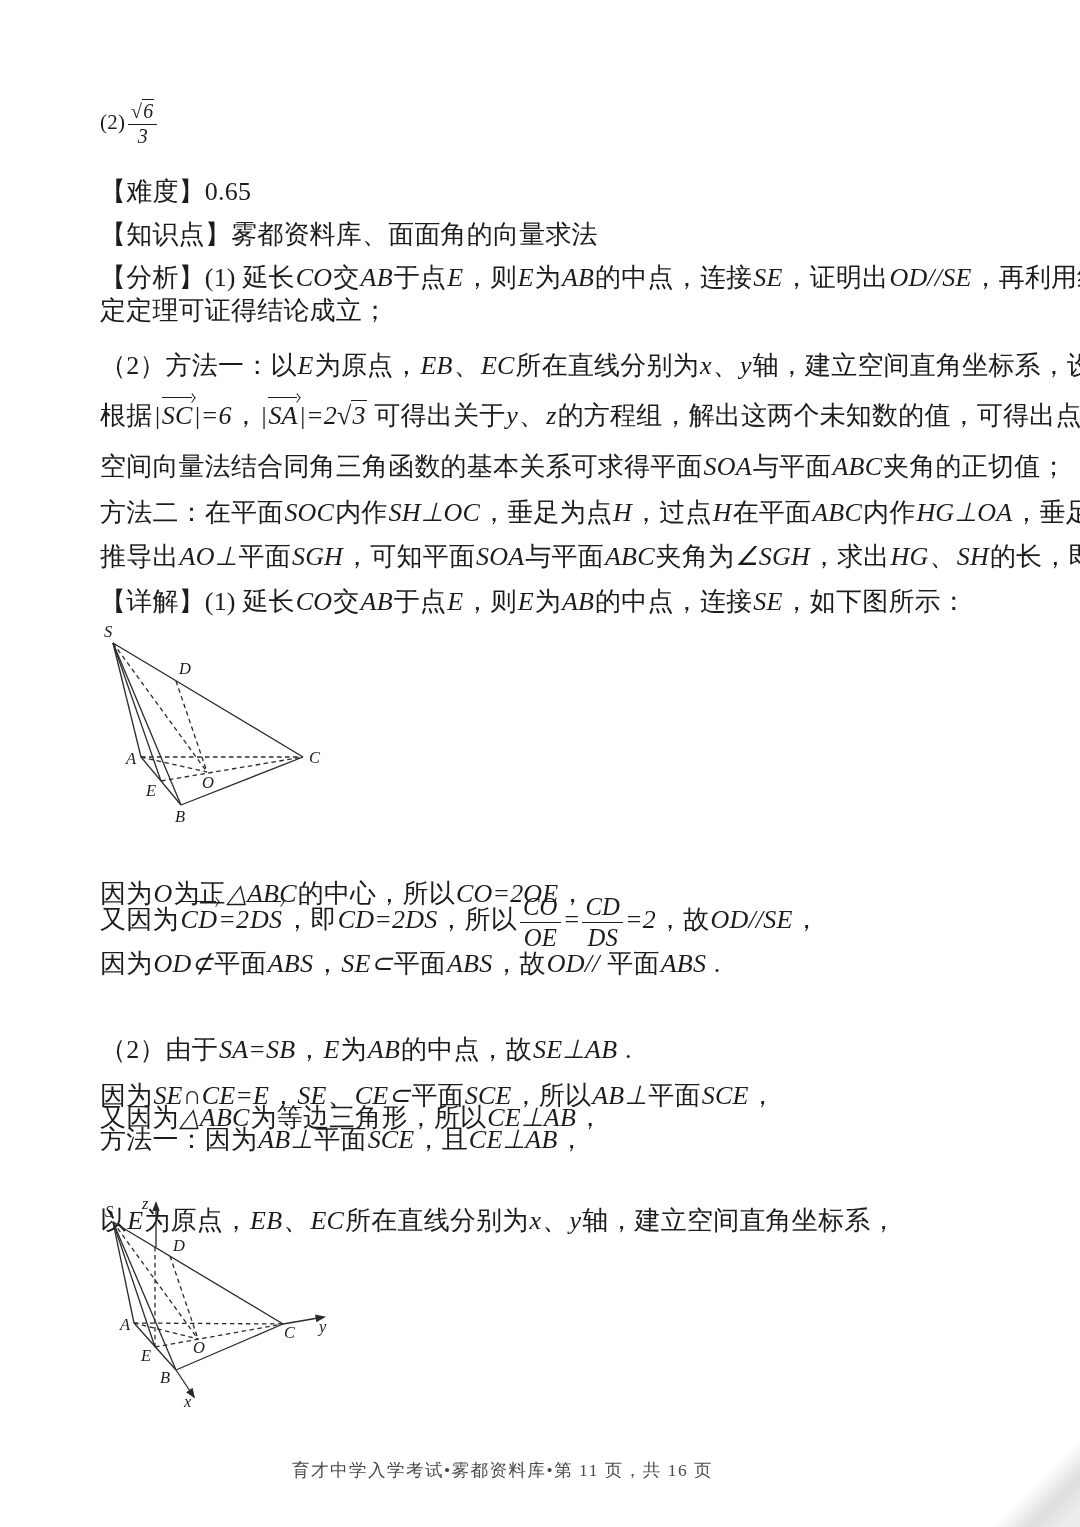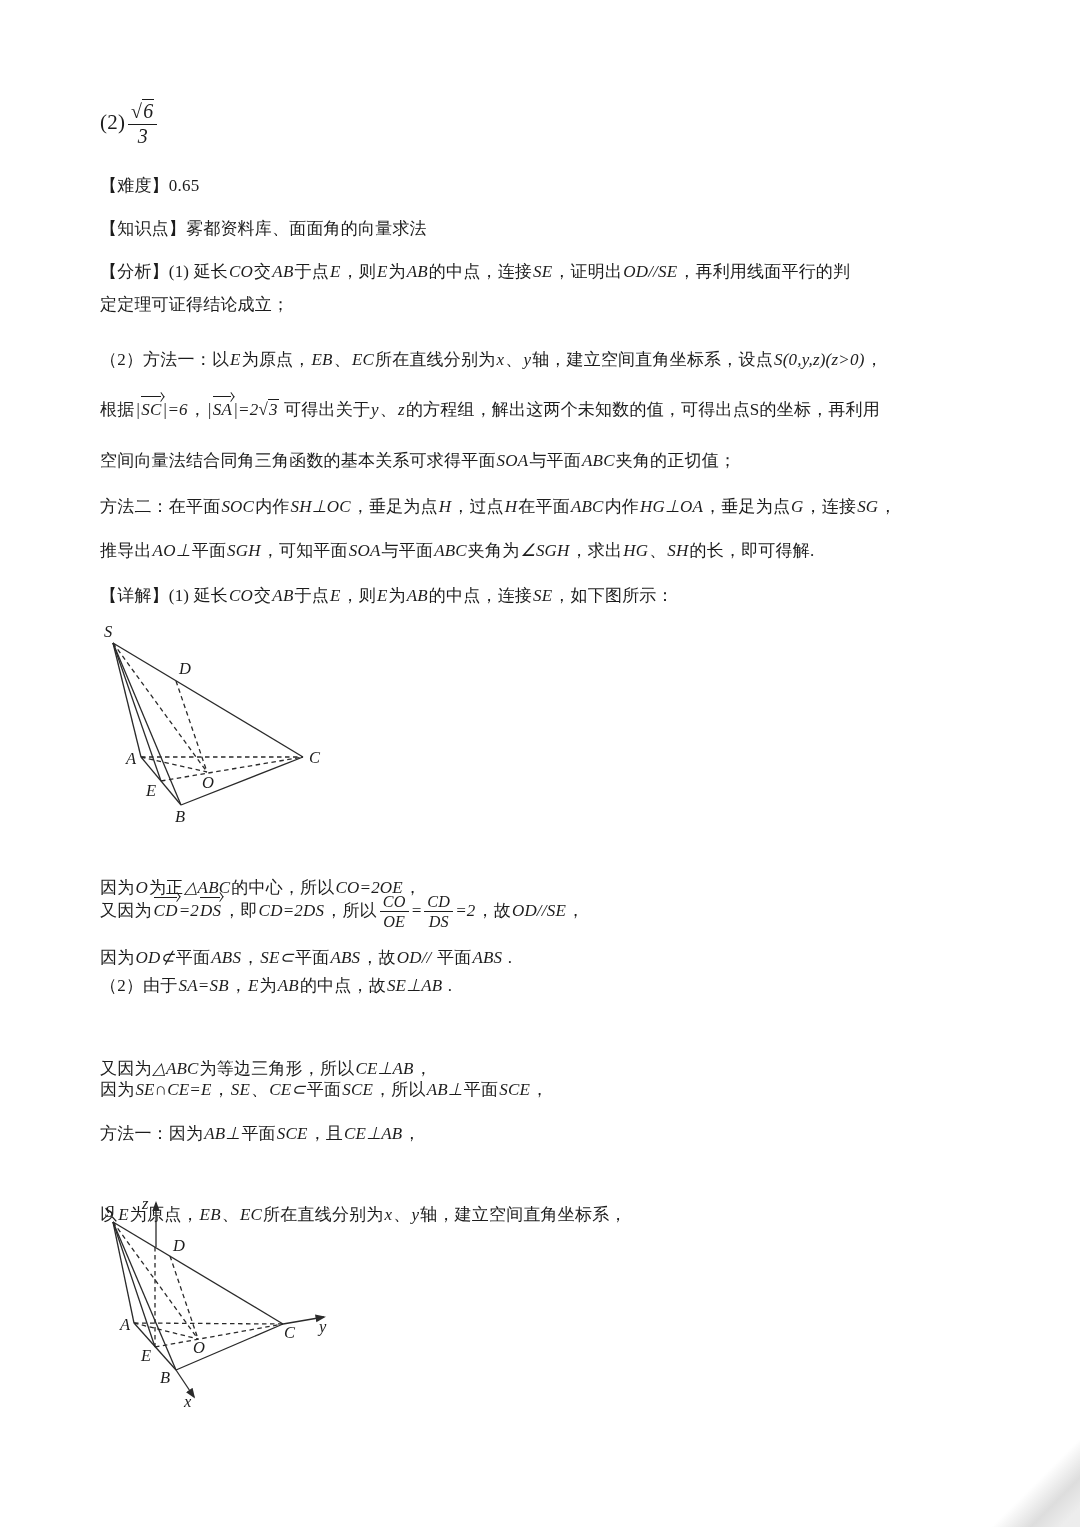--- a/index.html
+++ b/index.html
@@ -7,21 +7,21 @@
     position:relative;
     width:1080px;height:1527px;
     background:#fff;
     font-family:"Liberation Serif","DejaVu Serif",serif;
     color:#1c1c1c;
     overflow:hidden;
   }
   .content{position:absolute;left:100px;top:0;width:900px;}
   .line{
     position:absolute;left:0;
-    font-size:17px;
+    font-size:26px;
     white-space:nowrap;
     letter-spacing:0.2px;
   }
   .m{font-family:"Liberation Serif",serif;font-style:italic;padding:0 1px;}
   
   .frac{display:inline-flex;flex-direction:column;align-items:center;
         vertical-align:middle;line-height:1.2;font-size:0.95em;margin:0 2px;}
   .frac .num{border-bottom:1.2px solid #1c1c1c;padding:0 3px;}
   .frac .den{padding:0 3px;}
   
@@ -102,22 +102,22 @@
 
     <div class="line" style="top:876px">因为<i class="m">O</i>为正<i class="m">△ABC</i>的中心，所以<i class="m">CO=2OE</i>，</div>
     <div class="line" style="top:892px">又因为<i class="m"><span class="vec">CD</span>=2<span class="vec">DS</span></i>，即<i class="m">CD=2DS</i>，所以<i class="m"><span class="frac">
             <span class="num">CO</span>
             <span class="den">OE</span>
           </span>=<span class="frac">
             <span class="num">CD</span>
             <span class="den">DS</span>
           </span>=2</i>，故<i class="m">OD//SE</i>，</div>
     <div class="line" style="top:946px">因为<i class="m">OD⊄</i>平面<i class="m">ABS</i>，<i class="m">SE⊂</i>平面<i class="m">ABS</i>，故<i class="m">OD//</i> 平面<i class="m">ABS</i> .</div>
-    <div class="line" style="top:974px">（2）由于<i class="m">SA=SB</i>，<i class="m">E</i>为<i class="m">AB</i>的中点，故<i class="m">SE⊥AB</i> .</div>
-    <div class="line" style="top:1057px">又因为<i class="m">△ABC</i>为等边三角形，所以<i class="m">CE⊥AB</i>，</div>
+    <div class="line" style="top:1032px">（2）由于<i class="m">SA=SB</i>，<i class="m">E</i>为<i class="m">AB</i>的中点，故<i class="m">SE⊥AB</i> .</div>
+    <div class="line" style="top:1100px">又因为<i class="m">△ABC</i>为等边三角形，所以<i class="m">CE⊥AB</i>，</div>
     <div class="line" style="top:1078px">因为<i class="m">SE∩CE=E</i>，<i class="m">SE</i>、<i class="m">CE⊂</i>平面<i class="m">SCE</i>，所以<i class="m">AB⊥</i>平面<i class="m">SCE</i>，</div>
     <div class="line" style="top:1122px">方法一：因为<i class="m">AB⊥</i>平面<i class="m">SCE</i>，且<i class="m">CE⊥AB</i>，</div>
     <div class="line" style="top:1203px">以<i class="m">E</i>为原点，<i class="m">EB</i>、<i class="m">EC</i>所在直线分别为<i class="m">x</i>、<i class="m">y</i>轴，建立空间直角坐标系，</div>
 
     <svg class="figure" style="top:1190px" width="258" height="235" viewBox="0 0 258 235">
       <defs>
         <marker id="ah" markerWidth="9" markerHeight="8" refX="6.5" refY="3" orient="auto">
           <path d="M0,0 L8,3 L0,6 z" fill="#2a2a2a" stroke="none"></path>
         </marker>
       </defs>
@@ -150,15 +150,16 @@
       <text x="184" y="148">C</text>
       <text x="219" y="142">y</text>
       <text x="41" y="171">E</text>
       <text x="93" y="163">O</text>
       <text x="60" y="193">B</text>
       <text x="84" y="217">x</text>
     </svg>
 
   </div>
 
+  <div class="footer">育才中学入学考试•雾都资料库•第 11 页，共 16 页</div>
   <div class="blob"></div>
   <div class="curl"></div>
 </div>
 
 </body></html>

